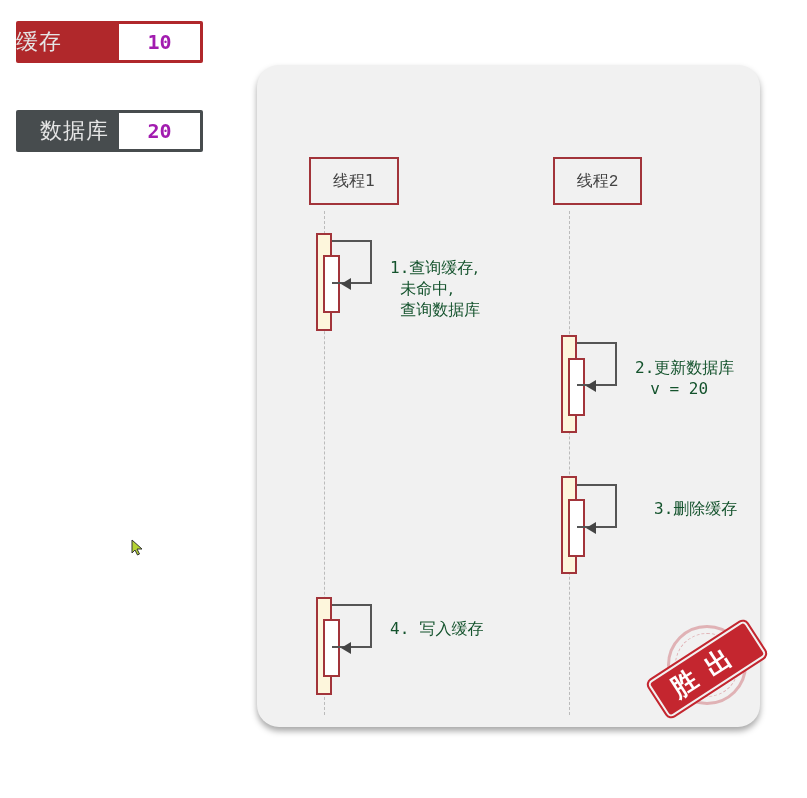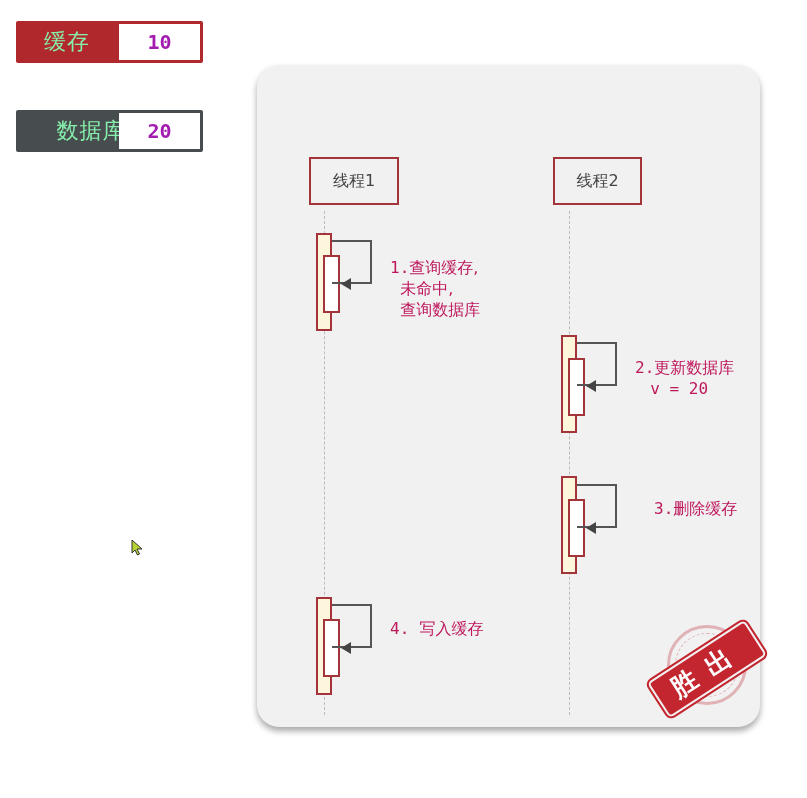--- a/index.html
+++ b/index.html
@@ -6,21 +6,21 @@
   body {
     width:807px; height:798px; position:relative; overflow:hidden;
     background:#ffffff;
     font-family: "DejaVu Sans", "Liberation Sans", sans-serif;
   }
   .badge {
     position:absolute; left:16px; width:187px; height:42px;
     border-radius:2px; box-sizing:border-box; display:flex; align-items:center;
   }
   .badge .lbl {
-    width:102px; text-align:center; color:#86efac; font-size:22px; letter-spacing:1px;
+    width:102px; text-align:left; color:#e5e5e5; font-size:22px; letter-spacing:1px;
   }
   .badge .val {
     position:absolute; left:103px; top:3px; width:81px; height:36px;
     background:#fff; display:flex; align-items:center; justify-content:center;
     font-family:"DejaVu Sans Mono","Liberation Mono",monospace; font-weight:bold;
     font-size:20px; color:#a21caf;
   }
   #cache-badge { top:21px; background:#b0282b; }
   #db-badge { top:110px; background:#474c4e;padding-left:24px; }
 
@@ -32,21 +32,21 @@
   .card-title {
     position:absolute; left:0; right:0; top:18px; text-align:center;
     font-size:24px; color:#333;
   }
   .actor {
     position:absolute; top:92px; height:48px; box-sizing:border-box;
     border:2px solid #a2343a; display:flex; align-items:center; justify-content:center;
     font-size:16px; color:#444; background:#f1f1f1;margin-left:29px;
   }
   #actor-1 { left:23px; width:90px; }
-  #actor-2 { left:267px; width:89px; }
+  #actor-2 { left:267px; width:89px;font-family:Liberation Mono, monospace; }
   .lifeline {
     position:absolute; top:146px; bottom:12px; width:0;
     border-left:1.5px dashed #bbb;
   }
   #lifeline-1 { left:67px; }
   #lifeline-2 { left:312px; }
   .act-outer {
     position:absolute; width:16px; height:98px; box-sizing:border-box;
     background:#fdf6dc; border:2px solid #a2343a;
   }
@@ -57,21 +57,21 @@
   .loop {
     position:absolute; width:40px; height:44px; box-sizing:border-box;
     border:2px solid #555; border-left:none;
   }
   .arrowhead {
     position:absolute; width:0; height:0;
     border-top:6px solid transparent; border-bottom:6px solid transparent;
     border-right:10px solid #444;
   }
   .msg {
-    position:absolute; font-size:16px; color:#be185d; line-height:21px; white-space:pre;
+    position:absolute; font-size:16px; color:#14532d; line-height:21px; white-space:pre;
   }
   .msg .num { font-family:"DejaVu Sans Mono","Liberation Mono",monospace; }
   .stamp-wrap {
     position:absolute; left:388px; top:555px; width:120px; height:100px;
   }
   .stamp-ring {
     position:absolute; left:22px; top:5px; width:80px; height:80px; border-radius:50%;
     border:3px solid rgba(192,60,70,0.35); box-sizing:border-box;
   }
   .stamp-ring2 {

